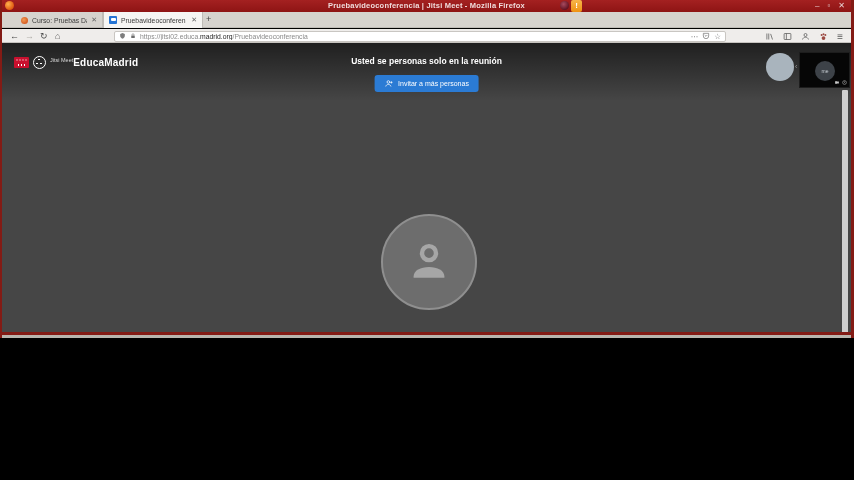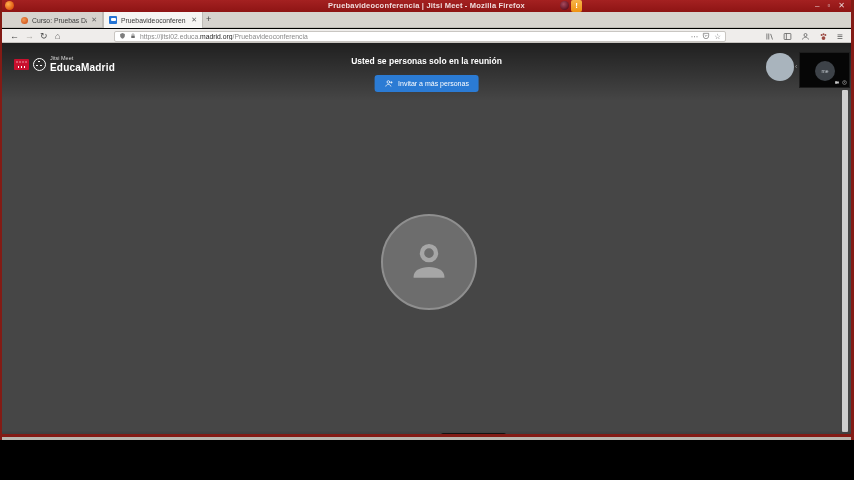--- a/index.html
+++ b/index.html
@@ -1,18 +1,18 @@
 <!DOCTYPE html>
 <html style="--titlebar: #8e1414; --titlebar-hi: #a42121; --titlebar-text: #f0dcdc; --tabbar: #d6d3ce; --active-tab: #f6f5f3; --navbar: #efedeb; --url-bg: #ffffff; --jitsi-fav: #2574d4; --page-bg: #464646; --accent-blue: #2b7bd4; --hangup-red: #d5382f; --shield-orange: #e89c1c; --avatar-bg: #6d6d6d; --avatar-ring: #8f8f8f; --avatar-icon: #a6a6a6; --fs-avatar: #a9b4bd; --scrollbar: #cfcfcf; --border-maroon: #831b15; --flag-red: #c8102e;"><head>
 <meta charset="utf-8">
 <style>
   * { margin:0; padding:0; box-sizing:border-box; }
   html,body { width:854px; height:480px; overflow:hidden; background:#000;
               font-family:"Liberation Sans", sans-serif; }
-  #screen { position:relative; width:854px; height:440px; overflow:hidden;
+  #screen { position:relative; width:854px; height:338px; overflow:hidden;
             border-left:2px solid var(--border-maroon);
             border-right:3px solid var(--border-maroon); }
 
   
   .titlebar { position:absolute; left:0; top:0; width:100%; height:12px;
     background:linear-gradient(var(--titlebar-hi), var(--titlebar)); }
   .win-icon { position:absolute; left:3px; top:1px; width:9px; height:9px;
     border-radius:50%; background:radial-gradient(circle at 35% 35%, #ffb24d, #e05a12 70%); }
   .win-title { position:absolute; left:0; right:0; top:1px; text-align:center;
     font-size:7.5px; font-weight:bold; color:var(--titlebar-text); letter-spacing:.2px; }
@@ -73,21 +73,21 @@
       radial-gradient(circle 1px at 10px 1px,#fff 70%,transparent 71%),
       radial-gradient(circle 1px at 2.5px 6px,#fff 70%,transparent 71%),
       radial-gradient(circle 1px at 5.5px 6px,#fff 70%,transparent 71%),
       radial-gradient(circle 1px at 8.5px 6px,#fff 70%,transparent 71%); }
   .gearlogo { width:13px; height:13px; border:1.6px solid #fff; border-radius:50%; position:relative; }
   .gearlogo:after { content:""; position:absolute; left:2px; top:2px; width:6px; height:6px;
     background:
       radial-gradient(circle 1.1px at 3px 0.8px,#fff 70%,transparent 71%),
       radial-gradient(circle 1.1px at 0.8px 4.6px,#fff 70%,transparent 71%),
       radial-gradient(circle 1.1px at 5.2px 4.6px,#fff 70%,transparent 71%); }
-  .brand-text { display:flex; flex-direction:column; line-height:1; }
+  .brand-text { display:flex; flex-direction:row; line-height:1;text-align:center; }
   .brand-small { font-size:5.5px; color:#d9d9d9; margin-bottom:1px; }
   .brand-big { font-size:10px; font-weight:bold; color:#fff; letter-spacing:.2px; }
 
   .alone-msg { position:absolute; left:0; width:100%; top:13px; text-align:center;
     font-size:8.5px; font-weight:bold; color:#fff; }
   .invite-btn { position:absolute; left:50%; transform:translateX(-50%); top:32px;
     background:var(--accent-blue); color:#fff; border:none; border-radius:3px;
     height:17px; padding:0 10px; font-size:7px; font-family:inherit;
     display:flex; align-items:center; gap:5px; }
 

